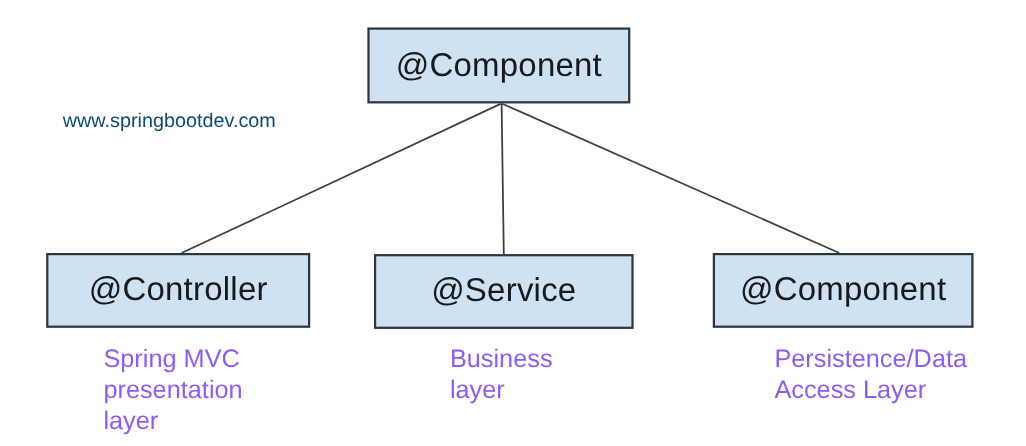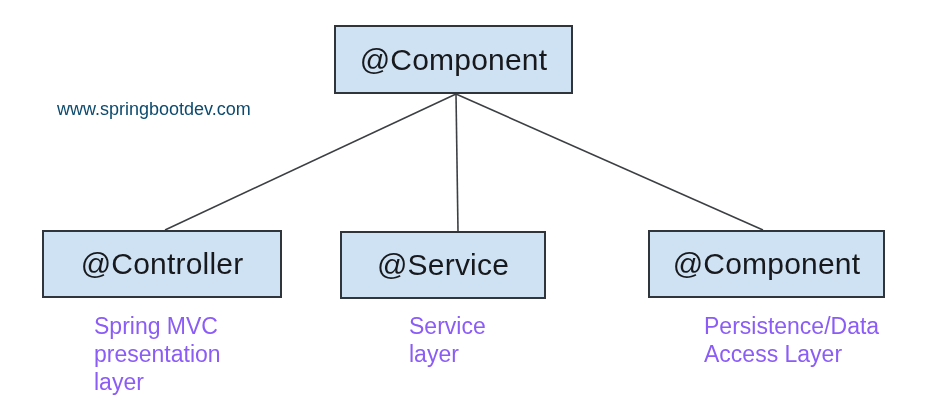--- a/index.html
+++ b/index.html
@@ -30,21 +30,21 @@
     display: flex;
     align-items: center;
     justify-content: center;
     font-size: 30px;
     color: #17191c;
     letter-spacing: 0.2px;
     white-space: nowrap;
   }
   .node-component  { left: 334px; top: 25px;  width: 239px; height: 69px; }
   .node-controller { left: 42px;  top: 230px; width: 240px; height: 68px; }
-  .node-service    { left: 340px; top: 231px; width: 206px; height: 68px; }
+  .node-service    { left: 340px; top: 231px; width: 236px; height: 68px; }
   .node-repository { left: 648px; top: 230px; width: 237px; height: 68px; }
   .desc {
     position: absolute;
     font-size: 23px;
     line-height: 28px;
     color: #8b5cf6;
     white-space: pre-line;
   }
   .desc-controller { left: 94px;  top: 312px; }
   .desc-service    { left: 409px; top: 312px; }
@@ -76,19 +76,19 @@
   <div class="node node-controller">@Controller</div>
 
   <div class="node node-service">@Service</div>
 
   <div class="node node-repository">@Component</div>
 
   <div class="desc desc-controller">Spring MVC
 presentation
 layer</div>
 
-  <div class="desc desc-service">Service
+  <div class="desc desc-service">Business
 layer</div>
 
   <div class="desc desc-repository">Persistence/Data
 Access Layer</div>
 
 </div>
 
 </body></html>

